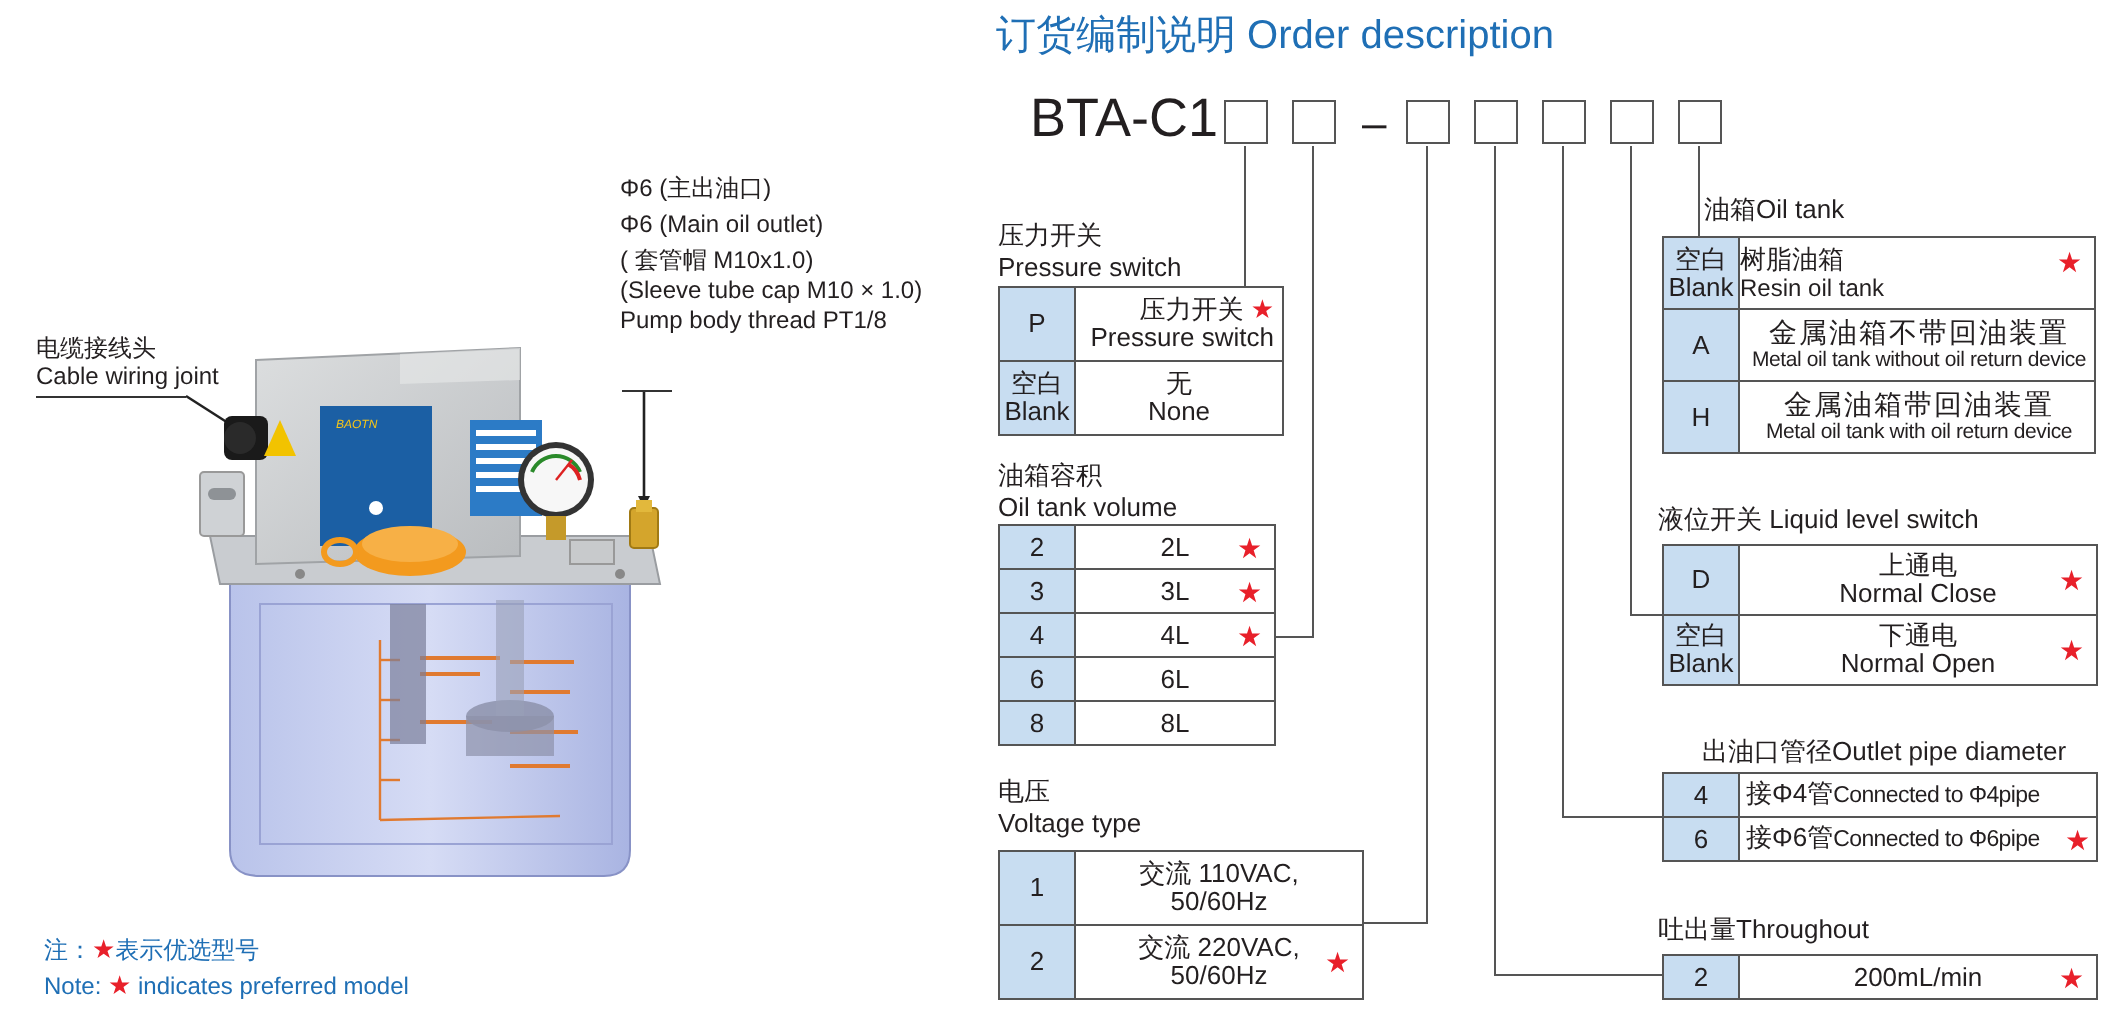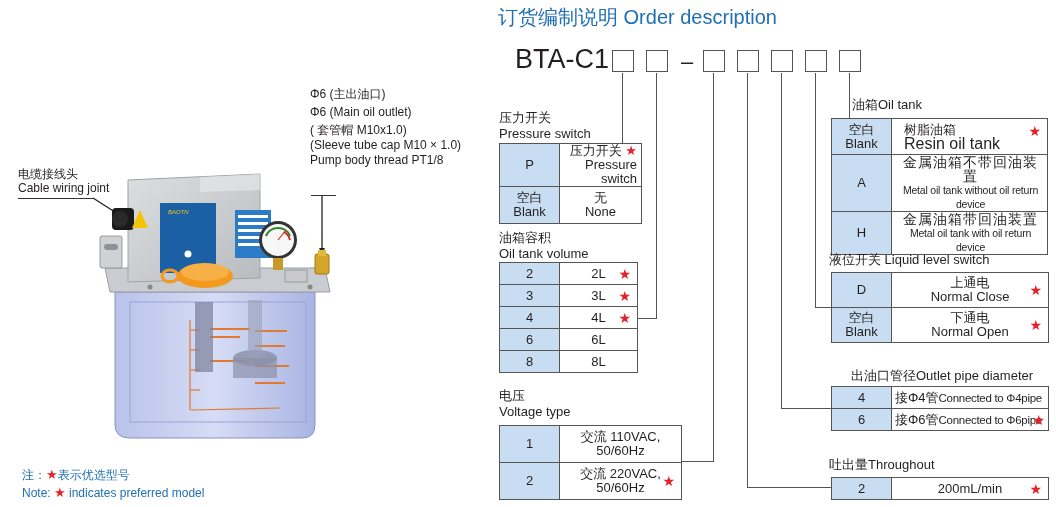--- a/index.html
+++ b/index.html
@@ -8,21 +8,21 @@
   .abs { position: absolute; }
   .title { left: 498px; top: 4px; font-size: 20px; color: #1f6fb5; white-space: nowrap; }
   .model { left: 515px; top: 44px; font-size: 27px; color: #231f20; letter-spacing: 0px; }
   .slot { position: absolute; top: 50px; width: 22px; height: 22px; border: 1.5px solid #555; background: #fff; }
   .dash { position: absolute; top: 49px; left: 681px; font-size: 22px; color: #231f20; }
   .vline { position: absolute; width: 1.3px; background: #555; }
   .hline { position: absolute; height: 1.3px; background: #555; }
   .lbl { position: absolute; font-size: 13px; line-height: 16px; color: #231f20; white-space: nowrap; }
   table.opt { position: absolute; border-collapse: collapse; font-size: 13px; background: #fff; }
   table.opt td { border: 1.3px solid #555; text-align: center; line-height: 14px; padding: 0 2px; vertical-align: middle; }
-  table.opt td.code { background: #c8ddf1; width: 60px; }
+  table.opt td.code { background: #c8ddf1; width: 38px; }
   td.val { position: relative; }
   .star { color: #e8202a; font-size: 13px; }
   .star-r { position: absolute; right: 6px; top: 50%; transform: translateY(-50%); color: #e8202a; font-size: 14px; }
   .small { font-size: 10.5px; letter-spacing: -0.2px; }
   .note { left: 22px; font-size: 12px; color: #1f6fb5; white-space: nowrap; }
   .callout { font-size: 12px; line-height: 18px; color: #231f20; white-space: nowrap; }
   
   .prod { position: absolute; }
 </style>
 </head>
@@ -133,23 +133,23 @@
   </table>
 
 <div class="lbl" style="left:852px; top:97px;">油箱Oil tank</div>
 <table class="opt" style="left:831px; top:118px; width:217px;">
   <tbody>
       <tr style="height:36px">
     <td class="code">
       <div>空白</div>
       <div>Blank</div>
     </td>
-    <td class="val" style="text-align:left; padding-left:12px;">
+    <td class="val" style="text-align:left; padding-left:0;">
       <div>树脂油箱</div>
-      <div style="font-size:16px">Resin oil tank</div>
+      <div style="font-size:12px">Resin oil tank</div>
       <span class="star-r" style="top:35%">★</span>
     </td>
   </tr>
   <tr style="height:36px">
     <td class="code">A</td>
     <td class="val" style="text-align:center; padding-left:4px;">
       <div style="font-size:14px; letter-spacing:1px;">金属油箱不带回油装置</div>
       <div class="small">Metal oil tank without oil return device</div>
     </td>
   </tr>

